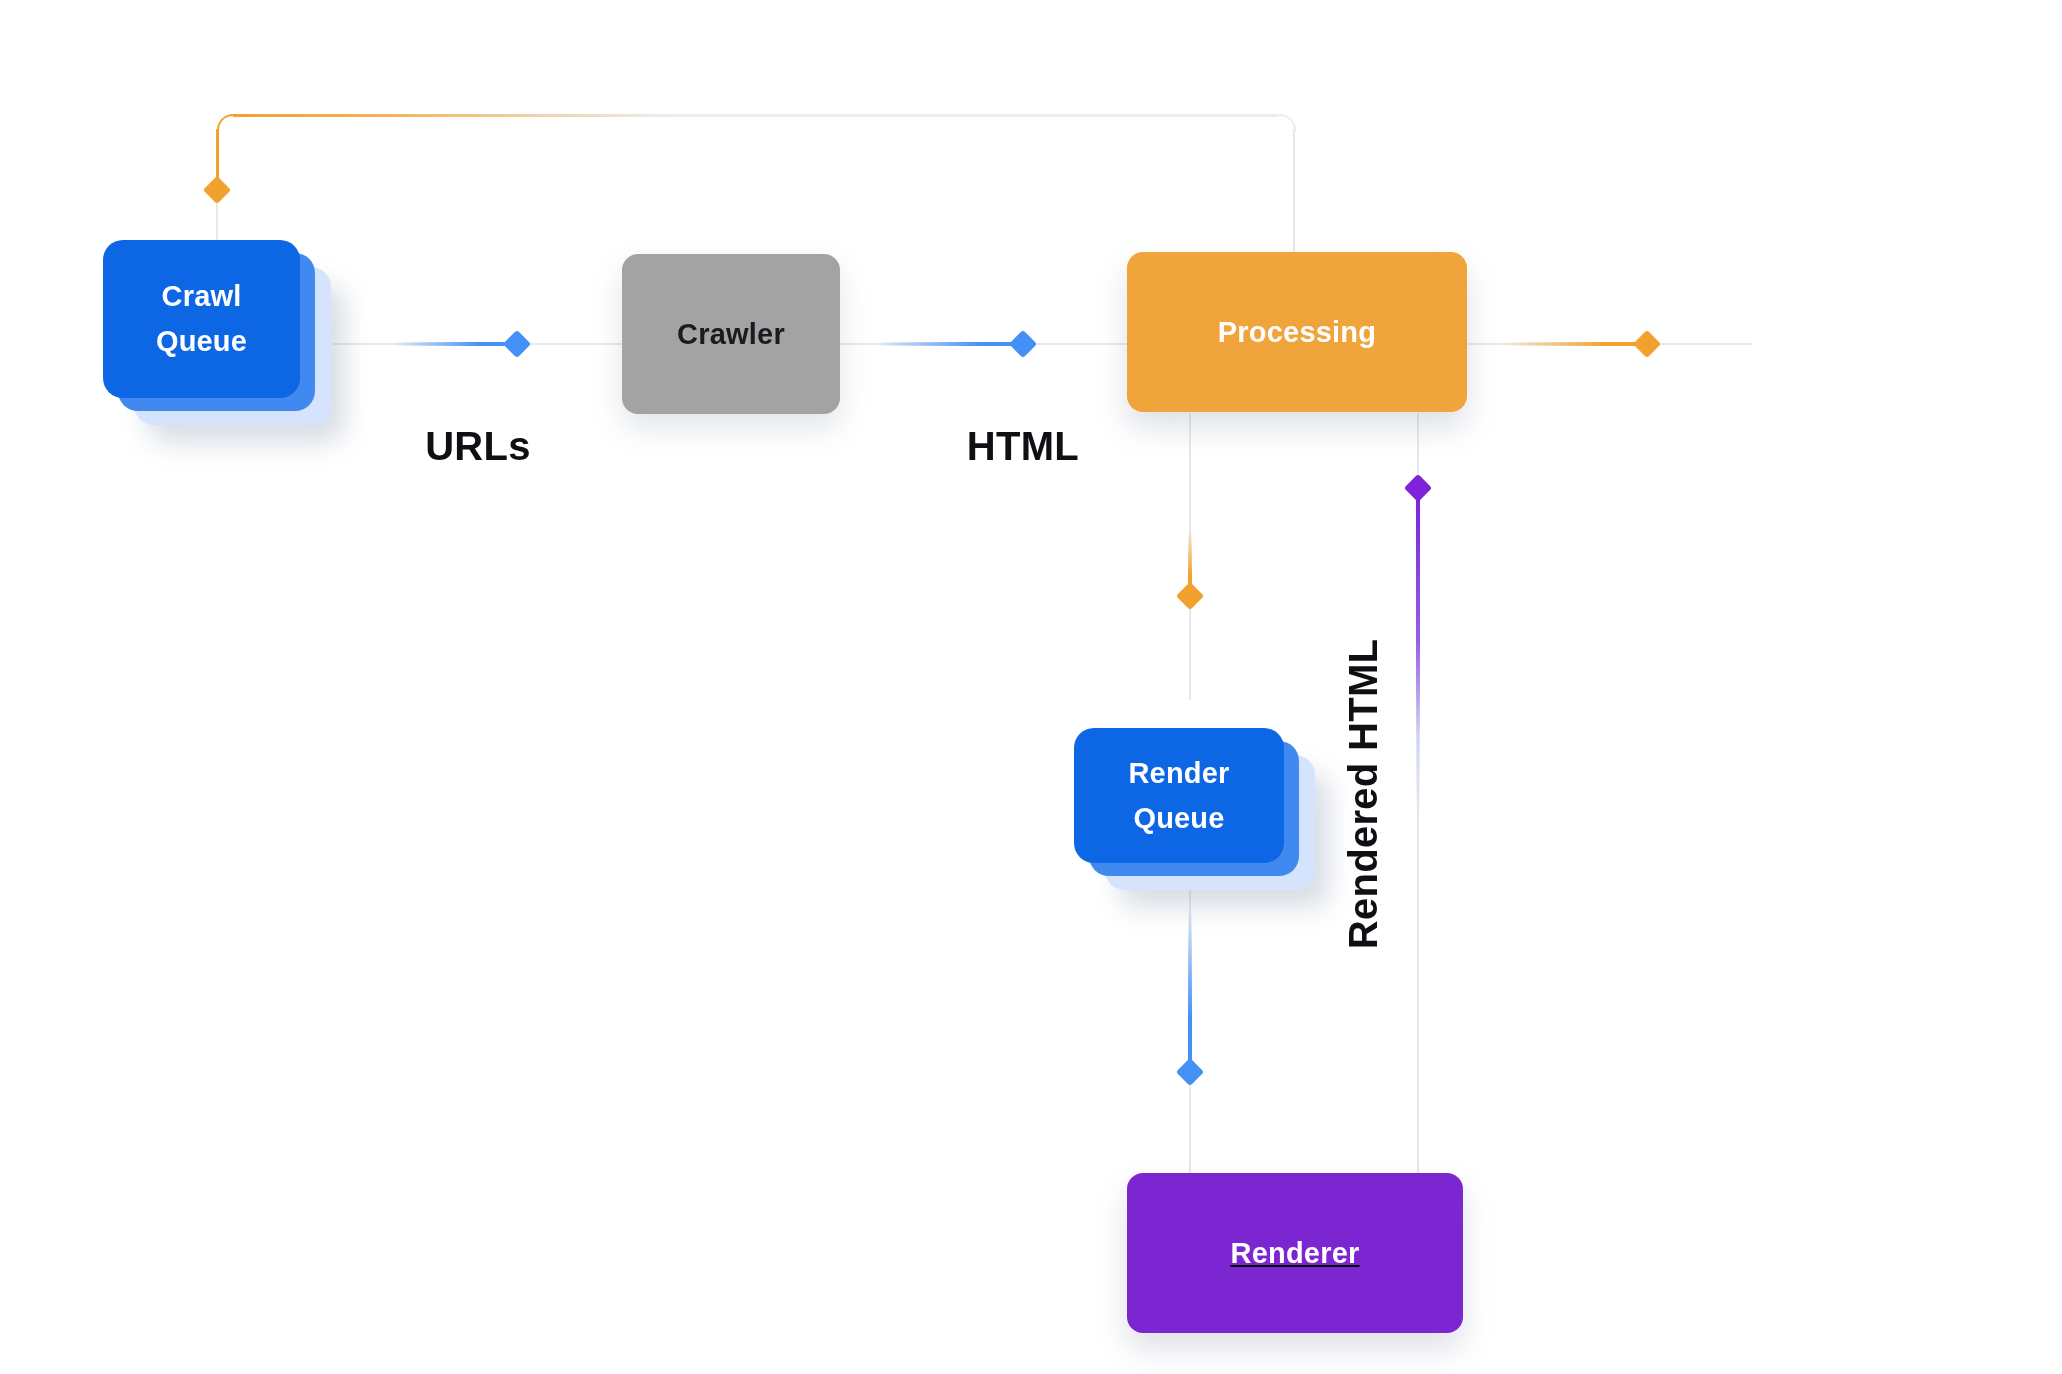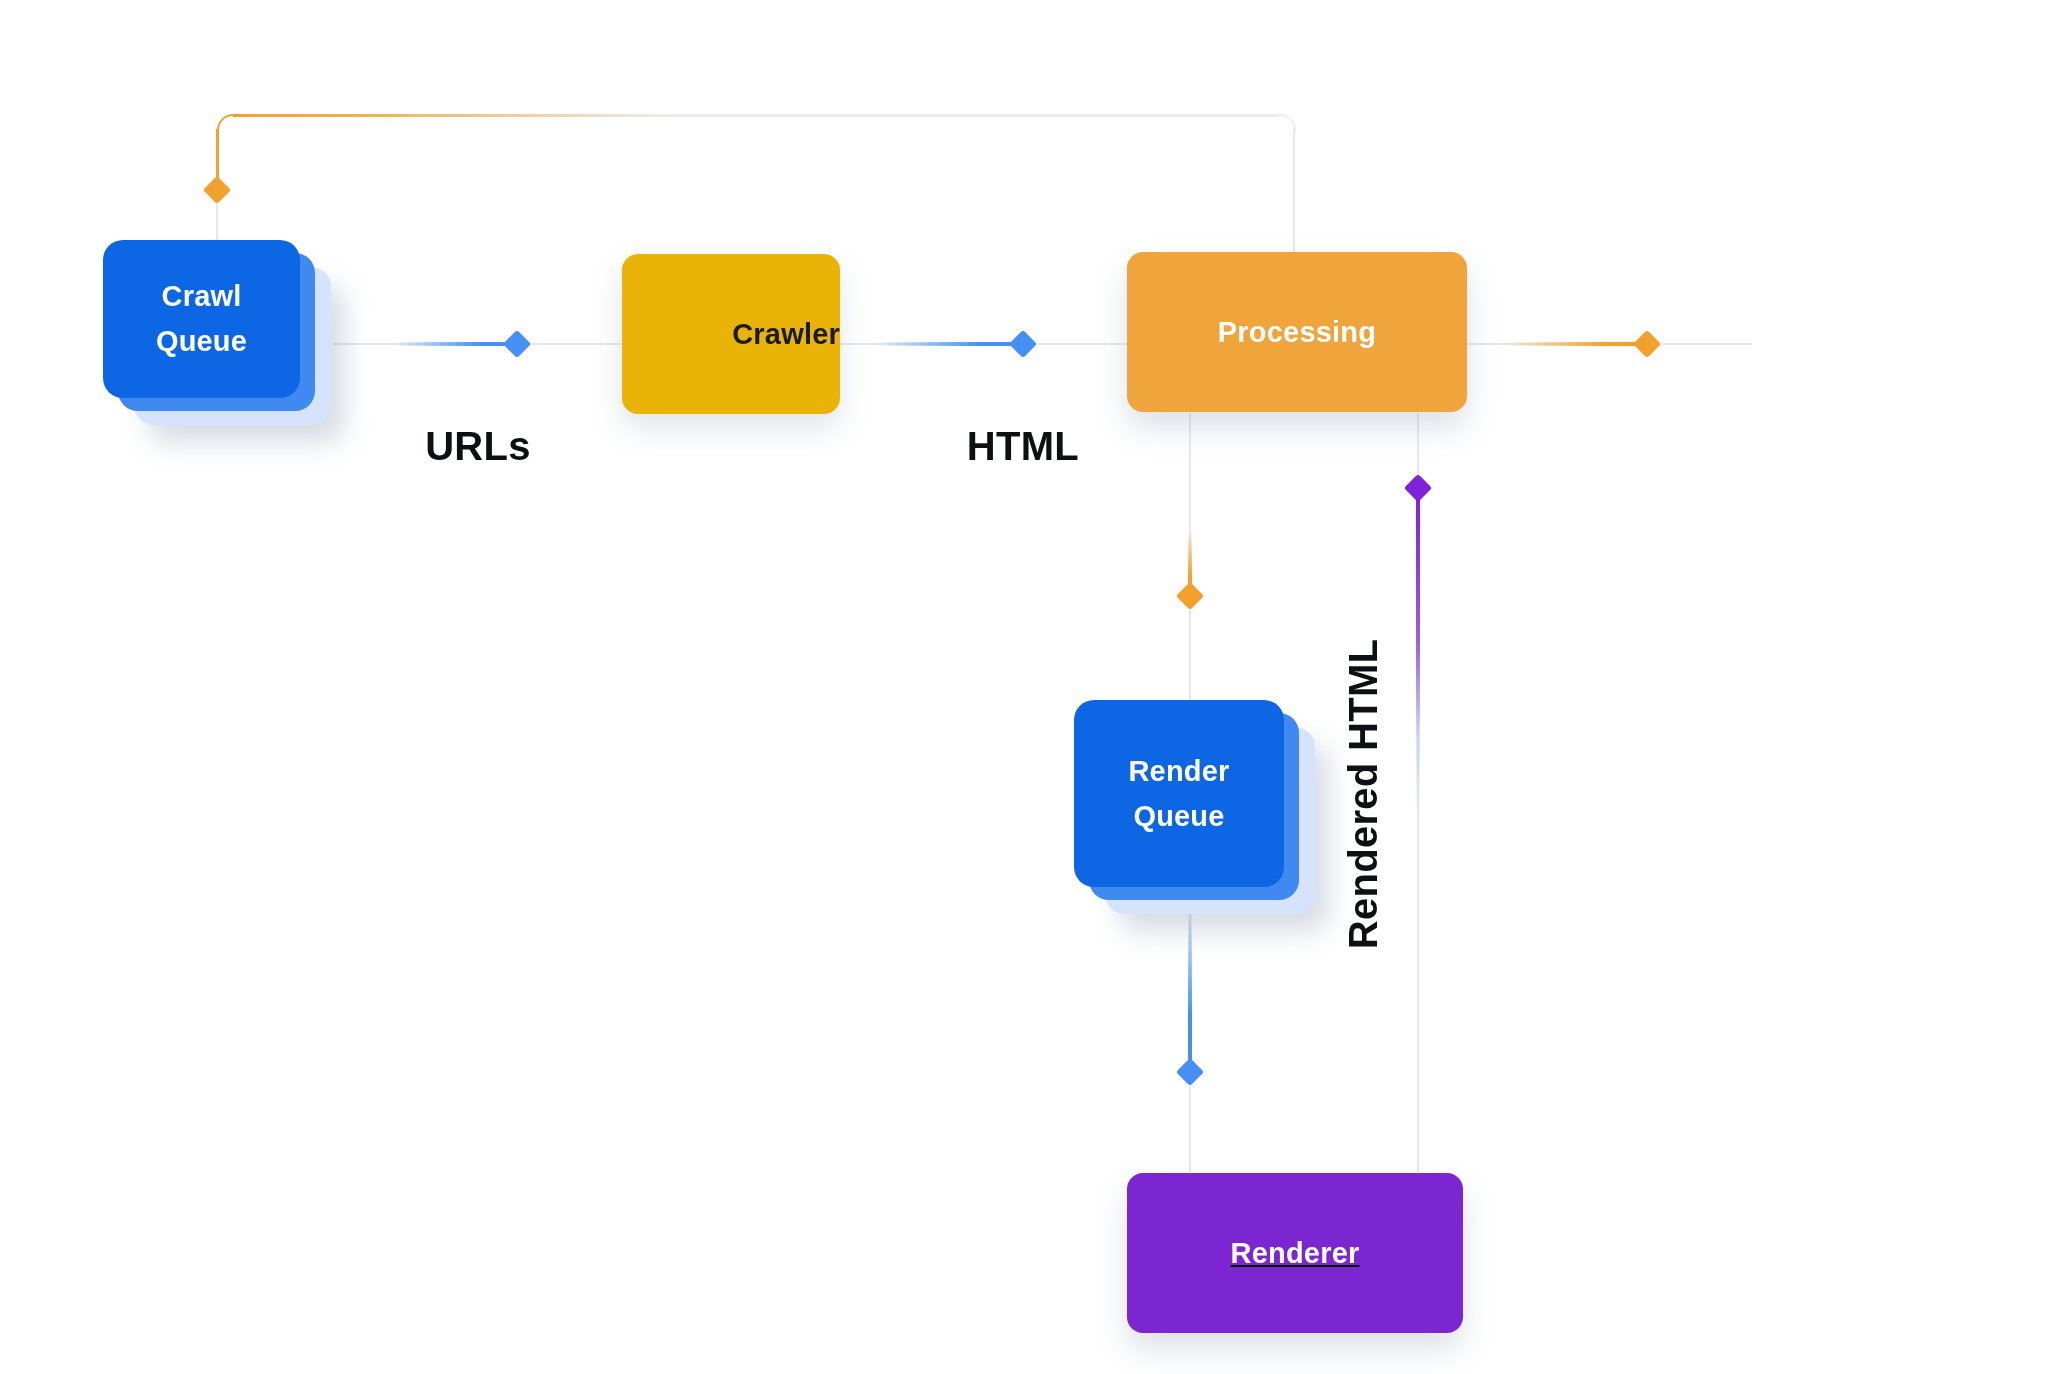--- a/index.html
+++ b/index.html
@@ -53,21 +53,21 @@
   .stack { position: absolute; z-index: 4; }
   .stack .layer, .stack .face { position: absolute; inset: 0; border-radius: 20px; }
   .stack .layer3 { transform: translate(31px, 27px); background: #d5e3fc; box-shadow: 14px 18px 26px rgba(116,134,160,0.28); }
   .stack .layer2 { transform: translate(15px, 13px); background: #4089f1; }
   .stack .face   { background: #0d67e4; display: flex; align-items: center; justify-content: center; }
 
   .node {
     position: absolute; z-index: 4; border-radius: 16px;
     display: flex; align-items: center; justify-content: center;
   }
-  .node-crawler   { background: #eab308; box-shadow: 0 14px 30px rgba(104,120,146,0.20); justify-content: flex-end; }
+  .node-crawler   { background: #a3a3a3; box-shadow: 0 14px 30px rgba(104,120,146,0.20); }
   .node-processing{ background: #f0a43c; box-shadow: 0 16px 30px rgba(104,120,146,0.22); }
   .node-renderer  { background: #7c26d2; box-shadow: 0 16px 30px rgba(104,120,146,0.22); text-decoration: underline; }
 
   .node-label {
     font-size: 29px; font-weight: 700; color: #ffffff;
     text-align: center; white-space: pre-line; line-height: 1.55;
     letter-spacing: 0.2px;
   }
   .node-label.dark { color: #181b20; }
 
@@ -127,21 +127,21 @@
 
   <div class="node node-crawler" style="left:622px; top:218px; width:218px; height:160px;">
     <span class="node-label dark">Crawler</span>
   </div>
 
   <div class="node node-processing" style="left:1127px; top:216px; width:340px; height:160px;">
     <span class="node-label">Processing</span>
   </div>
 
 
-  <div class="stack" style="left:1074px; top:664px; width:210px; height:187px;">
+  <div class="stack" style="left:1074px; top:692px; width:210px; height:135px;">
     <div class="layer layer3"></div>
     <div class="layer layer2"></div>
     <div class="face">
       <span class="node-label">Render
 Queue</span>
     </div>
   </div>
 
   <div class="node node-renderer" style="left:1127px; top:1137px; width:336px; height:160px;">
     <span class="node-label">Renderer</span>

